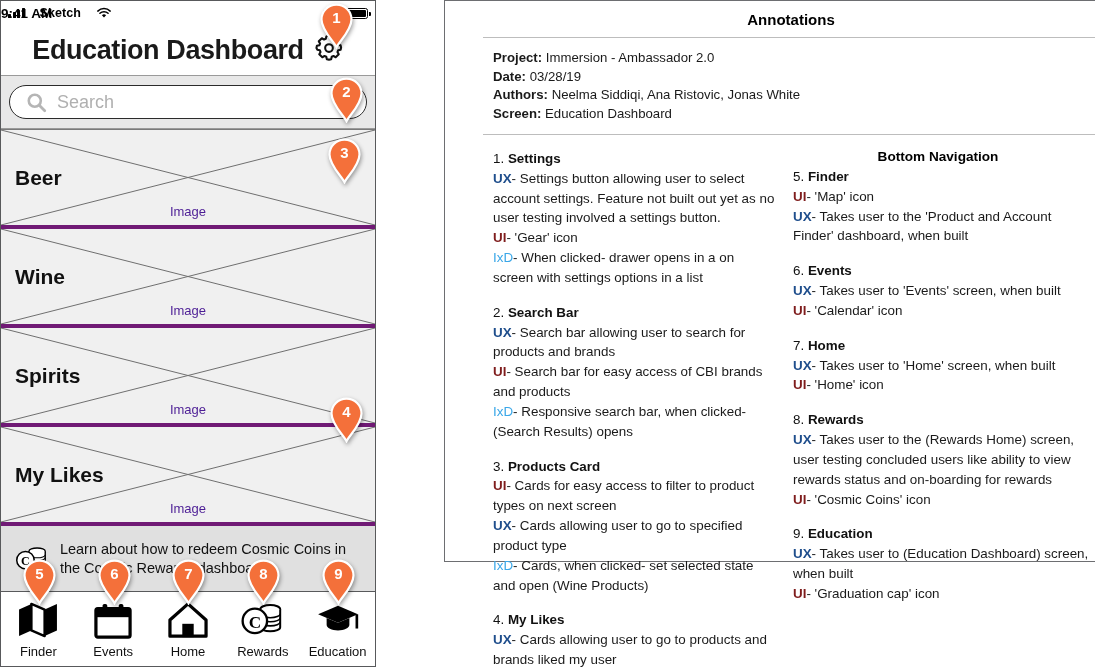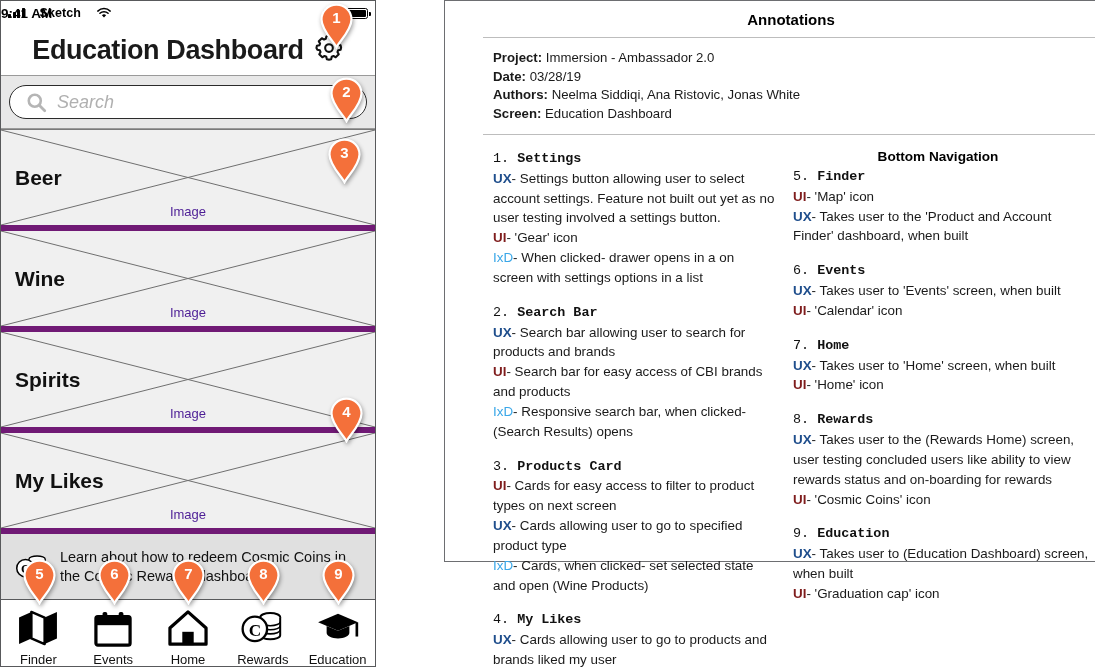--- a/index.html
+++ b/index.html
@@ -45,27 +45,27 @@
     position:relative;
   }
   .apptitle{font-size:27px;font-weight:bold;color:#1a1a1a;letter-spacing:-.4px;}
 
   .searchzone{
     background:#e8e8e8;padding:9px 8px 9px 8px;
     border-bottom:1px solid #9a9a9a;
   }
   .searchbar{
     height:25px;background:#fff;border:1.6px solid #2b2b2b;border-radius:21px;
-    display:flex;align-items:center;gap:10px;padding:16px 16px;box-sizing:border-box;font-style:italic;
+    display:flex;align-items:center;gap:10px;padding:16px 16px;box-sizing:border-box;
   }
   .searchtext{color:#b0b0b0;font-size:18px;}
 
   .cards{background:#f0f0f0;}
   .card{
-    position:relative;height:95px;border-bottom:6px solid #701a75;
+    position:relative;height:95px;border-bottom:4px solid #701a75;
     background:#f0f0f0;overflow:hidden;padding-left:14px;
   }
   .card:first-child{border-top:1px solid #7a7a7a;}
   .card svg.xmark{position:absolute;inset:0;width:100%;height:100%;}
   .cardlabel{
     position:absolute;left:14px;top:50%;transform:translateY(-50%);
     font-size:21px;font-weight:bold;color:#111;z-index:2;
   }
   .imglabel{
     position:absolute;left:0;right:0;bottom:6px;text-align:center;
@@ -113,21 +113,21 @@
   .meta{padding:11px 0 10px 48px;font-size:13.2px;color:#1a1a1a;line-height:1.42;}
   .meta b{font-weight:bold;}
   .cols{display:flex;padding-top:14px;}
   .colL{width:330px;padding-left:48px;box-sizing:border-box;}
   .colR{width:318px;padding-left:18px;box-sizing:border-box;}
   .colRhead{
     text-align:center;font-size:13.6px;font-weight:bold;color:#000;
     margin-bottom:3px;padding-right:10px;
   }
   .item{margin-bottom:15px;font-size:13.4px;line-height:1.48;color:#1a1a1a;}
-  .item .hd{color:#111;font-family:Liberation Mono, monospace;}
+  .item .hd{color:#111;}
   .item .hd b{font-weight:bold;}
   .k-ux{color:#1f4e8c;font-weight:bold;}
   .k-ui{color:#7f1d1d;font-weight:bold;}
   .k-ixd{color:#3aa7e8;font-weight:normal;}
 </style>
 </head>
 <body>
 
 <div id="phone">
 

